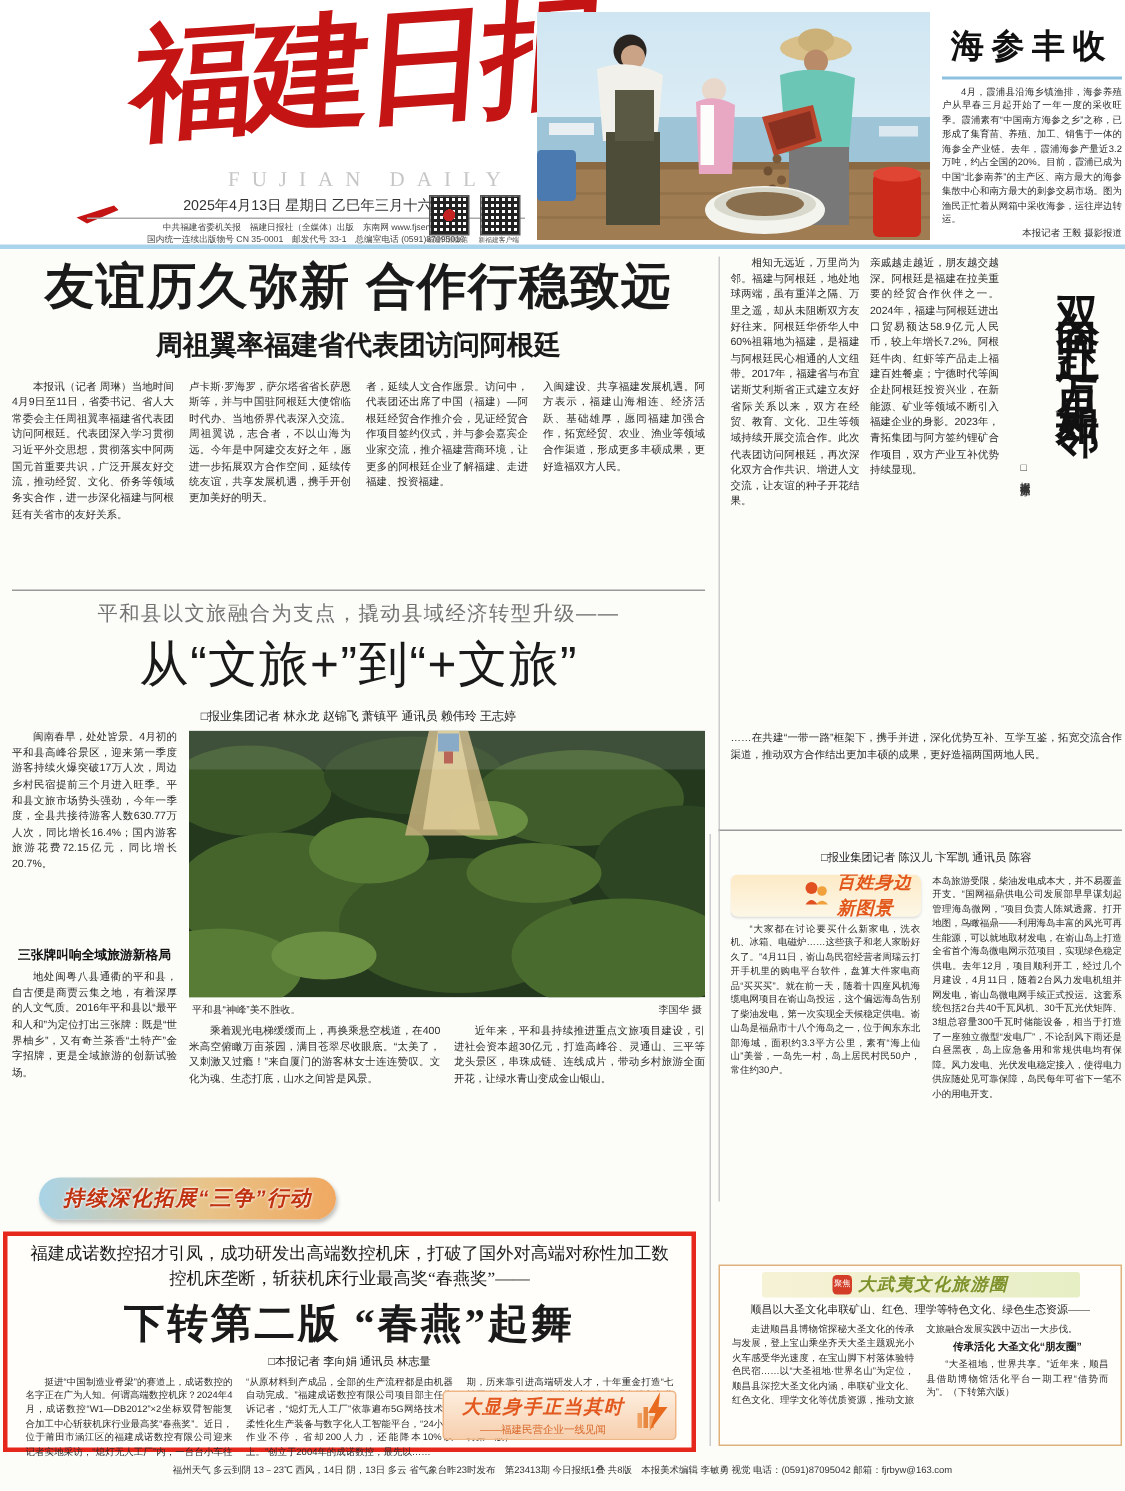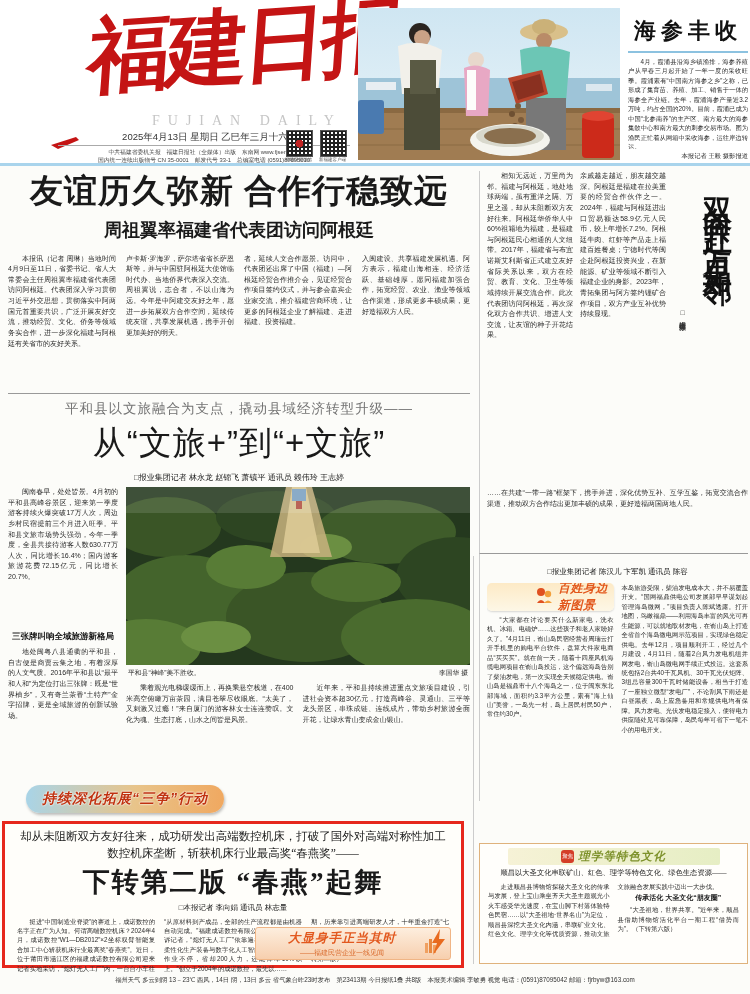--- a/index.html
+++ b/index.html
@@ -78,21 +78,21 @@
 
   
   .redbox{position:absolute;left:2px;top:821px;width:462px;height:147px;border:3px solid #e6271c;
           background:#fffefa;box-sizing:border-box;padding:4px 12px;}
   .r-kicker{font-size:11.5px;line-height:1.5;text-align:center;font-family:"Liberation Serif",serif;}
   .r-head{font-size:27px;font-weight:bold;letter-spacing:2px;text-align:center;margin-top:1px;
           font-family:"Liberation Serif",serif;}
   .r-byline{font-size:7.5px;text-align:center;margin:3px 0 4px;}
   .r-cols{display:flex;gap:9px;height:56px;overflow:hidden;}
   .r-cols>div{flex:1;}
-  .promo{position:absolute;right:10px;bottom:5px;width:196px;height:33px;
+  .promo{position:absolute;right:10px;bottom:5px;width:156px;height:33px;
          background:linear-gradient(#fdeede,#f7cfae);border:1px solid #f0b585;border-radius:3px;
          display:flex;align-items:center;padding:0 4px;box-sizing:border-box;}
   .promo-txt{flex:1;text-align:center;}
   .promo-l1{font-size:12.5px;font-weight:bold;font-style:italic;color:#e2581e;letter-spacing:1px;}
   .promo-l2{font-size:7px;color:#d8682a;margin-top:1px;}
 
   
   .island{position:absolute;left:479px;top:553px;width:269px;border-top:1px solid #999;
           padding:9px 0 0 7px;box-sizing:border-box;border-left:1px solid #ccc;}
   .i-head{font-size:24px;font-weight:bold;text-align:center;font-family:"Liberation Serif",serif;}
@@ -263,21 +263,21 @@
         <div class="w-cols">
           <div class="col-text just ind">乘着观光电梯缓缓而上，再换乘悬空栈道，在400米高空俯瞰万亩茶园，满目苍翠尽收眼底。“太美了，又刺激又过瘾！”来自厦门的游客林女士连连赞叹。文化为魂、生态打底，山水之间皆是风景。</div>
           <div class="col-text just ind">近年来，平和县持续推进重点文旅项目建设，引进社会资本超30亿元，打造高峰谷、灵通山、三平等龙头景区，串珠成链、连线成片，带动乡村旅游全面开花，让绿水青山变成金山银山。</div>
         </div>
       </div>
     </div>
     <div class="banner-sanzheng">持续深化拓展“三争”行动</div>
   </div>
 
   <div class="redbox">
-    <div class="r-kicker">却从未阻断双方友好往来，成功研发出高端数控机床，打破了国外对高端对称性加工数控机床垄断，斩获机床行业最高奖“春燕奖”——</div>
+    <div class="r-kicker">福建成诺数控招才引凤，成功研发出高端数控机床，打破了国外对高端对称性加工数控机床垄断，斩获机床行业最高奖“春燕奖”——</div>
     <div class="r-head">下转第二版 “春燕”起舞</div>
     <div class="r-byline">□本报记者 李向娟 通讯员 林志量</div>
     <div class="r-cols">
       <div class="tiny just ind">挺进“中国制造业脊梁”的赛道上，成诺数控的名字正在广为人知。何谓高端数控机床？2024年4月，成诺数控“W1—DB2012”×2坐标双臂智能复合加工中心斩获机床行业最高奖“春燕奖”。近日，位于莆田市涵江区的福建成诺数控有限公司迎来记者实地采访，“熄灯无人工厂”内，一台台小车往返穿梭，码放一个个零部件自动流转于各道数控机床产线……</div>
       <div class="tiny just">“从原材料到产成品，全部的生产流程都是由机器自动完成。”福建成诺数控有限公司项目部主任告诉记者，“熄灯无人工厂”依靠遍布5G网络技术、柔性化生产装备与数字化人工智能平台，“24小时作业不停，省却200人力，还能降本10%以上。”创立于2004年的成诺数控，最先以……</div>
       <div class="tiny just" style="flex:0 0 138px;">期，历来靠引进高端研发人才，十年重金打造“七轴五联动”系列高端数控机床，每年研发投入占营收比重、每年新招的硕博毕业生等各项记录屡创新高，让人才与企业双向奔赴、共同成长。（下转第二版）</div>
     </div>
     <div class="promo">
       <div class="promo-txt">
         <div class="promo-l1">大显身手正当其时</div>
@@ -311,21 +311,21 @@
         </div>
         <div class="tiny just ind">“大家都在讨论要买什么新家电，洗衣机、冰箱、电磁炉……这些孩子和老人家盼好久了。”4月11日，嵛山岛民宿经营者周瑞云打开手机里的购电平台软件，盘算大件家电商品“买买买”。就在前一天，随着十四座风机海缆电网项目在嵛山岛投运，这个偏远海岛告别了柴油发电，第一次实现全天候稳定供电。嵛山岛是福鼎市十八个海岛之一，位于闽东东北部海域，面积约3.3平方公里，素有“海上仙山”美誉，一岛先一村，岛上居民村民50户，常住约30户。</div>
       </div>
       <div class="tiny just">本岛旅游受限，柴油发电成本大，并不易覆盖开支。“国网福鼎供电公司发展部早早谋划起管理海岛微网，”项目负责人陈斌透露。打开地图，鸟瞰福鼎——利用海岛丰富的风光可再生能源，可以就地取材发电，在嵛山岛上打造全省首个海岛微电网示范项目，实现绿色稳定供电。去年12月，项目顺利开工，经过几个月建设，4月11日，随着2台风力发电机组并网发电，嵛山岛微电网手续正式投运。这套系统包括2台共40千瓦风机、30千瓦光伏矩阵、3组总容量300千瓦时储能设备，相当于打造了一座独立微型“发电厂”，不论刮风下雨还是白昼黑夜，岛上应急备用和常规供电均有保障。风力发电、光伏发电稳定接入，使得电力供应随处见可靠保障，岛民每年可省下一笔不小的用电开支。</div>
     </div>
   </div>
 
   <div class="dasheng">
     <div class="d-banner">
       <span class="d-seal">聚焦</span>
-      <span class="d-banner-text">理学等特色文化</span>
+      <span class="d-banner-text">大武夷文化旅游圈</span>
     </div>
     <div class="d-kicker">顺昌以大圣文化串联矿山、红色、理学等特色文化、绿色生态资源——</div>
     <div class="d-cols">
       <div class="tiny just ind">走进顺昌县博物馆探秘大圣文化的传承与发展，登上宝山乘坐齐天大圣主题观光小火车感受华光速度，在宝山脚下村落体验特色民宿……以“大圣祖地·世界名山”为定位，顺昌县深挖大圣文化内涵，串联矿业文化、红色文化、理学文化等优质资源，推动文旅产业深度融合，在探索山区县</div>
       <div>
         <div class="tiny just">文旅融合发展实践中迈出一大步伐。</div>
         <div class="d-sub">传承活化 大圣文化“朋友圈”</div>
         <div class="tiny just ind">“大圣祖地，世界共享。”近年来，顺昌县借助博物馆活化平台一期工程“借势而为”。（下转第六版）</div>
       </div>
     </div>

